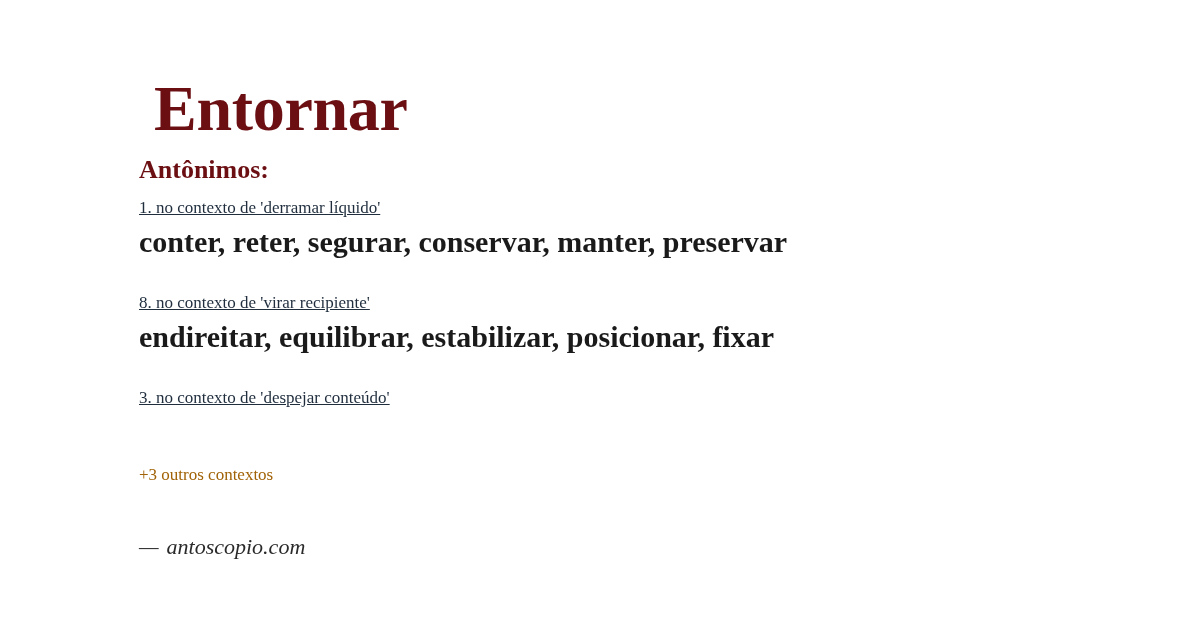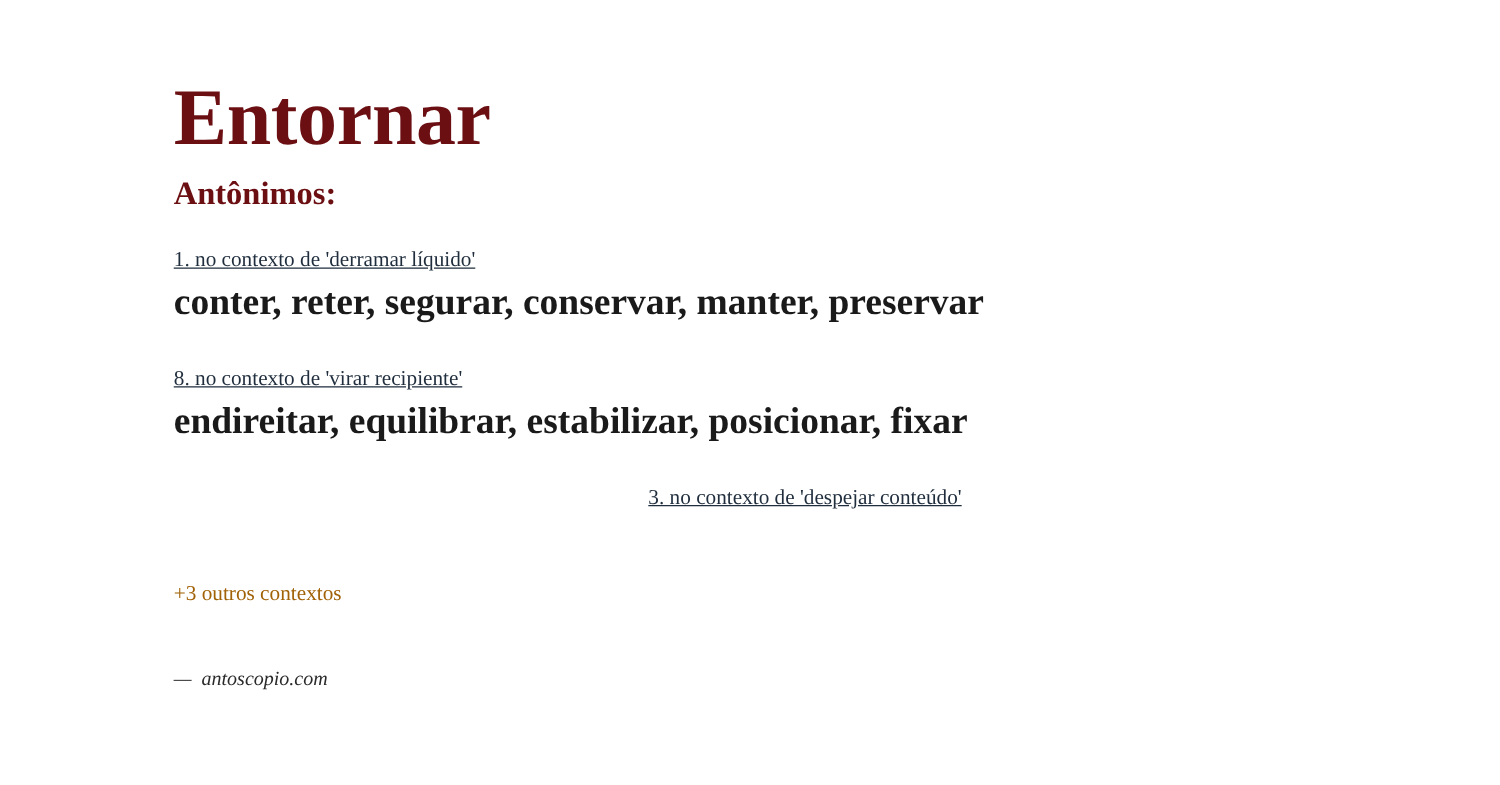--- a/index.html
+++ b/index.html
@@ -30,21 +30,21 @@
     width: 1000px;
   }
 
   #word-title {
     font-family: "Liberation Serif", "DejaVu Serif", serif;
     font-size: 64px;
     font-weight: 700;
     line-height: 1.0;
     color: #6B0F13;
     letter-spacing: -0.3px;
-    margin: 0;
+    margin: 15px;
     white-space: nowrap;
   }
 
   #relation-label {
     font-family: "Liberation Serif", "DejaVu Serif", serif;
     font-size: 26px;
     font-weight: 700;
     color: #6B0F13;
     line-height: 1.0;
     margin: 16px 0 0 0;
@@ -57,21 +57,20 @@
     left: 139px;
     top: 198px;
     width: 1010px;
   }
 
   .sense-block {
     margin-bottom: 32px;
   }
   .sense-block:last-child {
     margin-bottom: 0;
-    text-align: center;
   }
 
   .sense-context {
     font-family: "Liberation Serif", "DejaVu Serif", serif;
     font-size: 17px;
     font-weight: 400;
     color: #1F2D3D;
     line-height: 1.2;
     white-space: nowrap;
     text-decoration: underline;
@@ -98,21 +97,21 @@
     color: #a16207;
     line-height: 1.2;
     white-space: nowrap;
   }
 
   #attribution {
     position: absolute;
     left: 139px;
     top: 534px;
     font-family: "Liberation Serif", "DejaVu Serif", serif;
-    font-size: 16px;
+    font-size: 22px;
     font-style: italic;
     font-weight: 400;
     color: #2A2A2A;
     line-height: 1.2;
     white-space: nowrap;
   }
   #attribution-dash {
     margin-right: 8px;
   }
 </style>

